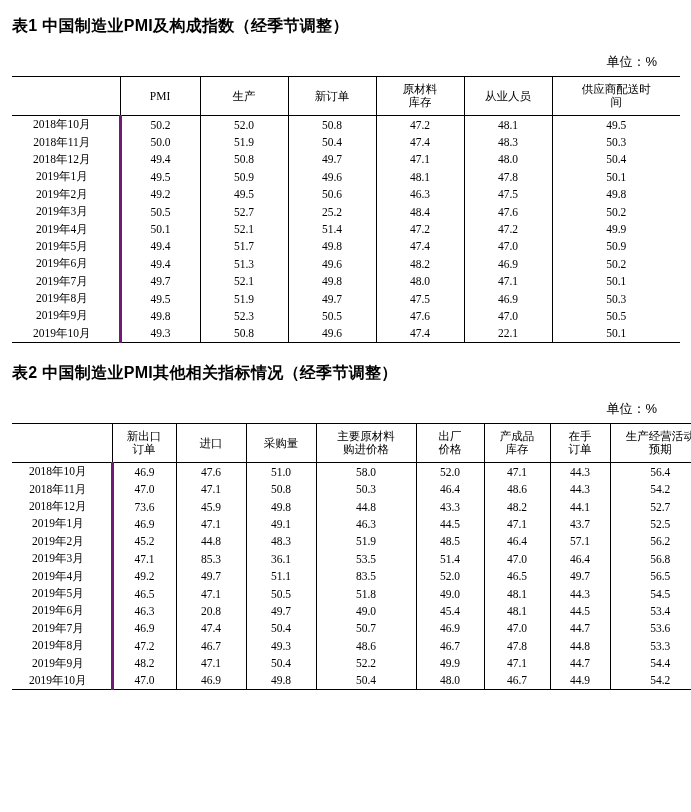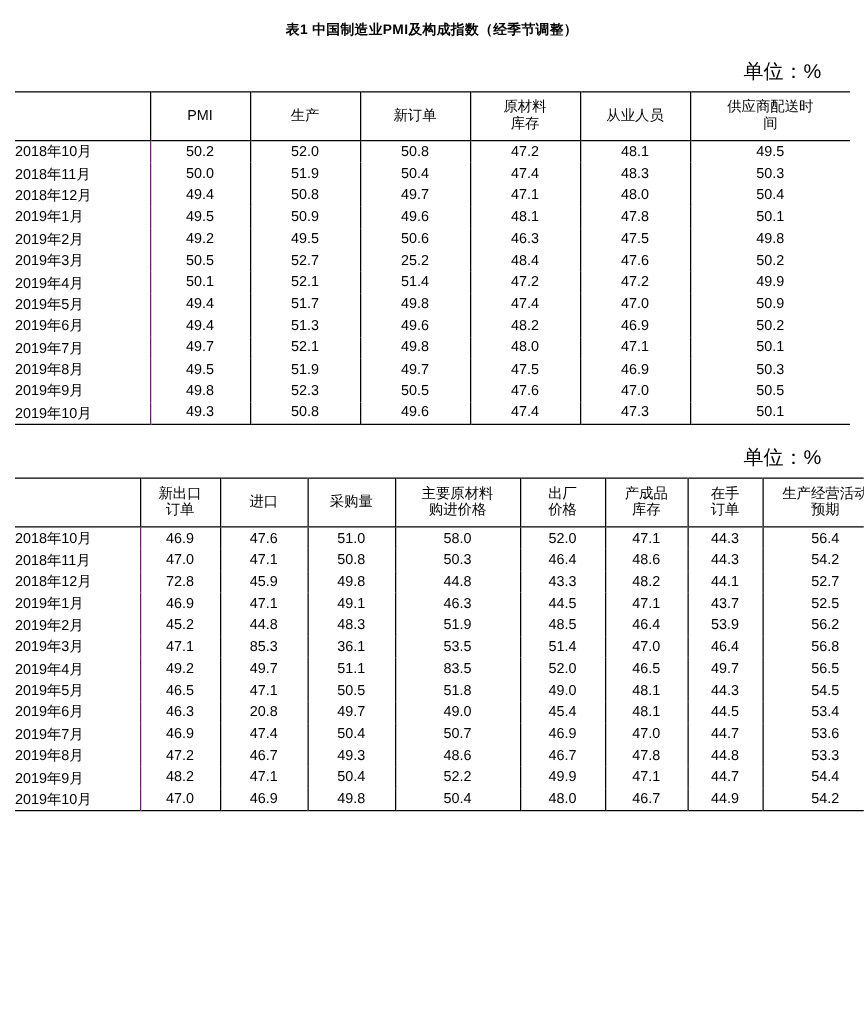--- a/index.html
+++ b/index.html
@@ -15,43 +15,43 @@
     -webkit-font-smoothing: antialiased;
   }
   .page {
     width: 691px;
     height: 812px;
     position: relative;
     box-sizing: border-box;
     padding: 0 12px;
   }
   .table-title {
-    text-align: center;
+    text-align: left;
     font-weight: bold;
-    font-size: 11px;
+    font-size: 16px;
     font-family: "Liberation Sans", sans-serif;
     letter-spacing: 0.3px;
   }
   #title1 { padding-top: 16px; }
   #title2 { padding-top: 20px; }
   .unit-row {
     text-align: right;
-    font-size: 16px;
+    font-size: 13px;
     font-family: "Liberation Sans", sans-serif;
     padding-right: 22px;
     margin-top: 16px;
     margin-bottom: 5px;
   }
   table.pmi {
     border-collapse: collapse;
     width: 668px;
     margin: 0 auto;
     table-layout: fixed;
     font-size: 11.5px;
-    font-family: Liberation Sans, sans-serif;
+    font-family: Liberation Serif, serif;
   }
   table.pmi th, table.pmi td {
     border: none;
     padding: 0;
   }
   table.pmi thead tr.head-row th {
     height: 38px;
     vertical-align: middle;
     text-align: center;
     font-weight: normal;
@@ -69,24 +69,24 @@
   }
   table.pmi tbody td {
     height: 17.4px;
     vertical-align: middle;
     text-align: center;
     border-left: 1px solid #000;
     border-right: 1px solid #000;
     font-size: 11.5px;
   }
   table.pmi tbody td.rowlabel {
-    text-align: left;
+    text-align: center;
     padding-right: 7px;
     border-left: none;
-    border-right: 1px solid #701a75;
+    border-right: 3px solid #701a75;
     white-space: nowrap;
   }
   table.pmi tbody td.last {
     border-right: none;
   }
   .topline {
     border-top: 1.4px solid #000;
   }
   .botline {
     border-bottom: 1.4px solid #000;
@@ -239,27 +239,28 @@
           <td>47.6</td>
           <td>47.0</td>
           <td class="last">50.5</td>
         </tr>
         <tr class="botline">
           <td class="rowlabel">2019年10月</td>
           <td>49.3</td>
           <td>50.8</td>
           <td>49.6</td>
           <td>47.4</td>
-          <td>47.3</td>
+          <td>22.1</td>
           <td class="last">50.1</td>
         </tr>
       </tbody>
     </table>
   </div>
 
+  <div class="table-title" id="title2">表2 中国制造业PMI其他相关指标情况（经季节调整）</div>
 
   <div class="unit-row">单位：%</div>
 
   <div class="tbl-wrap">
     <table class="pmi">
       <colgroup>
         <col style="width:100px">
         <col style="width:64px">
         <col style="width:70px">
         <col style="width:70px">
@@ -300,21 +301,21 @@
           <td>47.1</td>
           <td>50.8</td>
           <td>50.3</td>
           <td>46.4</td>
           <td>48.6</td>
           <td>44.3</td>
           <td class="last">54.2</td>
         </tr>
         <tr>
           <td class="rowlabel">2018年12月</td>
-          <td>72.8</td>
+          <td>73.6</td>
           <td>45.9</td>
           <td>49.8</td>
           <td>44.8</td>
           <td>43.3</td>
           <td>48.2</td>
           <td>44.1</td>
           <td class="last">52.7</td>
         </tr>
         <tr>
           <td class="rowlabel">2019年1月</td>
@@ -328,21 +329,21 @@
           <td class="last">52.5</td>
         </tr>
         <tr>
           <td class="rowlabel">2019年2月</td>
           <td>45.2</td>
           <td>44.8</td>
           <td>48.3</td>
           <td>51.9</td>
           <td>48.5</td>
           <td>46.4</td>
-          <td>53.9</td>
+          <td>57.1</td>
           <td class="last">56.2</td>
         </tr>
         <tr>
           <td class="rowlabel">2019年3月</td>
           <td>47.1</td>
           <td>85.3</td>
           <td>36.1</td>
           <td>53.5</td>
           <td>51.4</td>
           <td>47.0</td>

